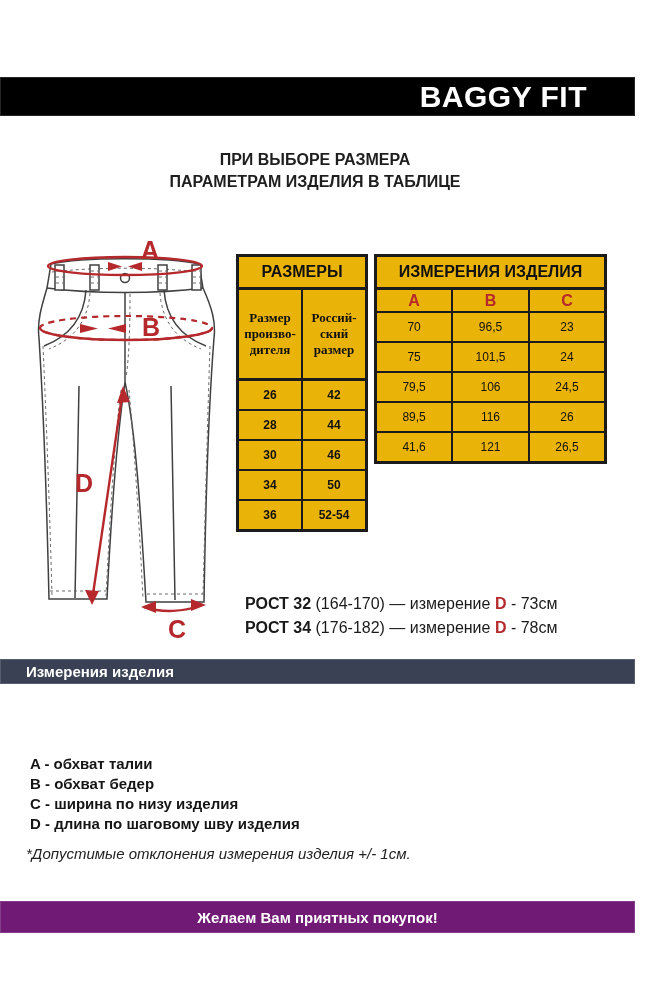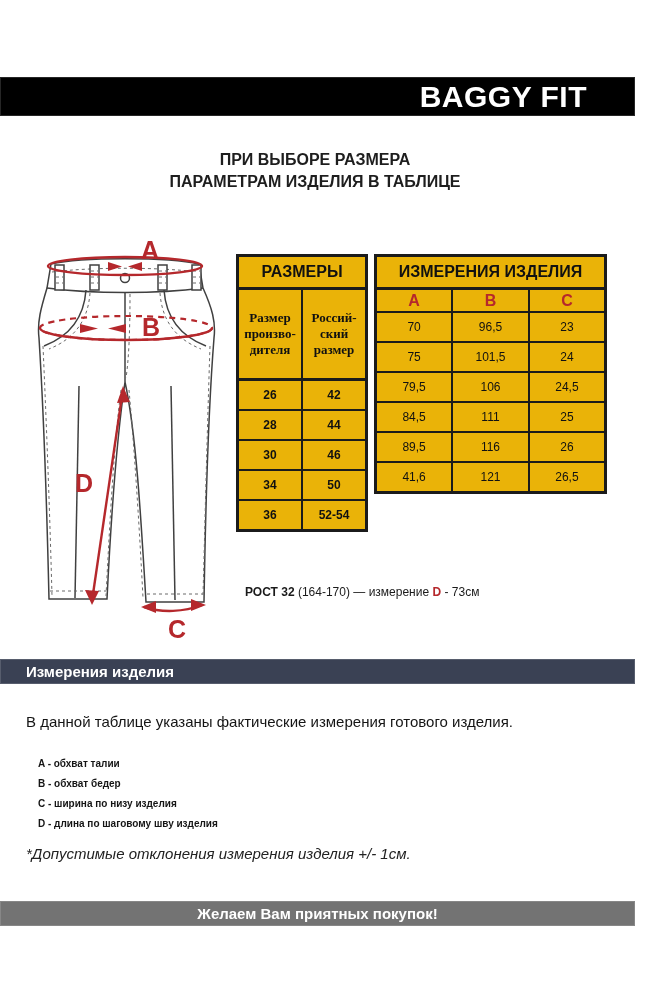--- a/index.html
+++ b/index.html
@@ -23,37 +23,37 @@
   .t-right{left:374px;top:254px;width:233px;}
   .tbl th.main{height:30px;font-size:16px;font-weight:bold;border-bottom:3px solid #1b1b1b;}
   .tbl .sub td{font-size:13px;font-weight:bold;line-height:1.25;white-space:pre-line;
                border-bottom:3px solid #1b1b1b;}
   .t-left .sub td{height:88px;font-family:Liberation Serif, serif;}
   .t-right .letters td{height:21px;font-size:16px;font-weight:bold;color:#b5282c;}
   .t-right .sub td{height:64px;}
   .tbl .data td{height:28px;font-size:12px;}
   .t-left .data td{font-weight:bold;}
 
-  .rost{position:absolute;left:245px;top:580px;font-size:12px;line-height:24px;color:#1a1a1a;}
+  .rost{position:absolute;left:245px;top:592px;font-size:16px;line-height:24px;color:#1a1a1a;}
   .rost b{font-weight:bold;}
   .rost .red{color:#b5282c;font-weight:bold;}
 
   .band{position:absolute;left:0;top:659px;width:635px;height:25px;background:#3a4154;
         box-sizing:border-box;display:flex;align-items:center;padding-left:26px;
         box-shadow:inset 0 0 0 1px rgba(255,255,255,.15);}
   .band span{color:#fff;font-weight:bold;font-size:15px;}
 
   .desc{position:absolute;left:26px;top:713px;font-size:15px;color:#151515;}
 
-  .legend{position:absolute;left:30px;top:754px;font-size:10px;font-weight:bold;
-          line-height:20px;color:#151515;margin-left:8px;}
+  .legend{position:absolute;left:30px;top:754px;font-size:15px;font-weight:bold;
+          line-height:20px;color:#151515;}
 
   .note{position:absolute;left:26px;top:845px;font-size:15px;font-style:italic;color:#222;}
 
-  .footer{position:absolute;left:0;top:901px;width:635px;height:25px;background:#737373;
+  .footer{position:absolute;left:0;top:901px;width:635px;height:32px;background:#701a75;
           display:flex;align-items:center;justify-content:center;
           box-shadow:inset 0 0 0 1px rgba(255,255,255,.15);}
   .footer span{color:#fff;font-weight:bold;font-size:15px;}
 
   .sk{stroke:#404040;stroke-width:1.5;fill:none;}
   .skf{stroke:#404040;stroke-width:1.5;fill:#fff;}
   .dsh{stroke:#6a6a6a;stroke-width:1;fill:none;stroke-dasharray:3,3;}
   .red-l{stroke:#b5282c;stroke-width:2.4;fill:none;}
   .red-d{stroke:#b5282c;stroke-width:2.2;fill:none;stroke-dasharray:6,5;}
   .red-f{fill:#b5282c;stroke:none;}
@@ -185,25 +185,20 @@
       <td>75</td>
       <td>101,5</td>
       <td>24</td>
     </tr>
     <tr class="data">
       <td>79,5</td>
       <td>106</td>
       <td>24,5</td>
     </tr>
     <tr class="data">
-      <td>84,5</td>
-      <td>111</td>
-      <td>25</td>
-    </tr>
-    <tr class="data">
       <td>89,5</td>
       <td>116</td>
       <td>26</td>
     </tr>
     <tr class="data">
       <td>41,6</td>
       <td>121</td>
       <td>26,5</td>
     </tr>
   </tbody>
@@ -211,27 +206,34 @@
 
   <div class="rost">
     <div>
       <b>РОСТ 32</b>
       <span>(164-170)</span>
       <span>—</span>
       <span>измерение</span>
       <b class="red">D</b>
       <span>- 73см</span>
     </div>
+    <div>
+      <b>РОСТ 34</b>
+      <span>(176-182)</span>
+      <span>—</span>
+      <span>измерение</span>
+      <b class="red">D</b>
+      <span>- 78см</span>
+    </div>
   </div>
 
   <div class="band">
     <span>Измерения изделия</span>
   </div>
 
-  <div class="desc">В данной таблице указаны фактические измерения готового изделия.</div>
 
   <div class="legend">
     <div>A - обхват талии</div>
     <div>B - обхват бедер</div>
     <div>C - ширина по низу изделия</div>
     <div>D - длина по шаговому шву изделия</div>
   </div>
 
   <div class="note">*Допустимые отклонения измерения изделия +/- 1см.</div>
 

